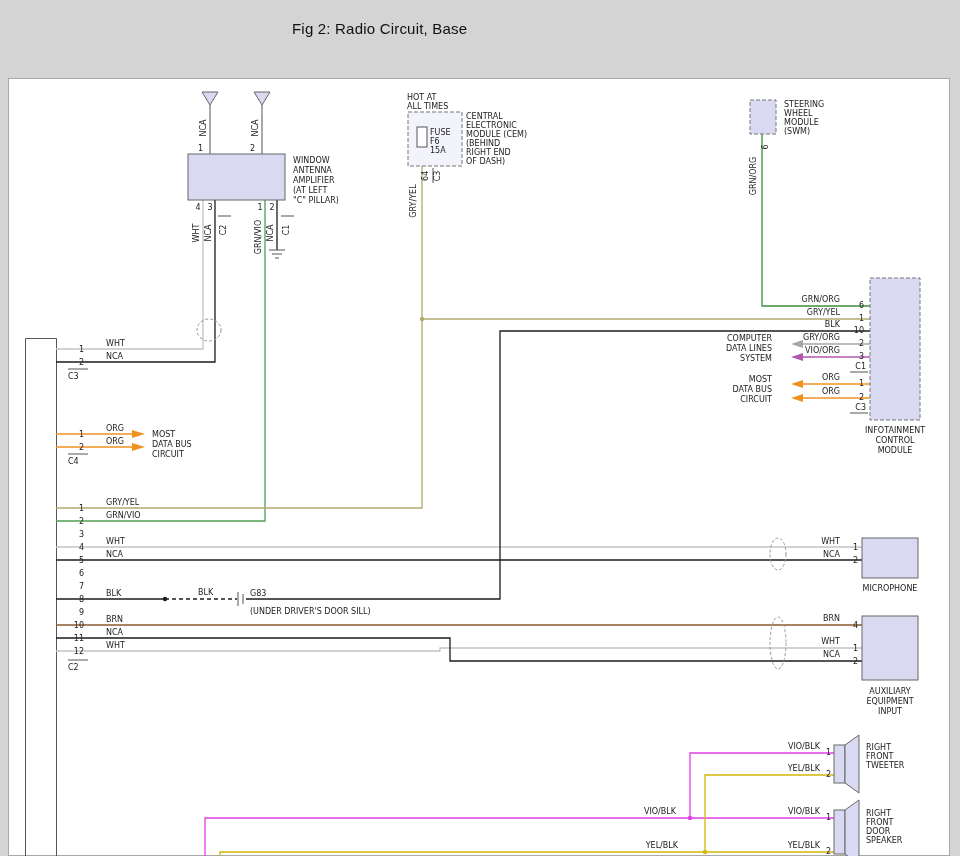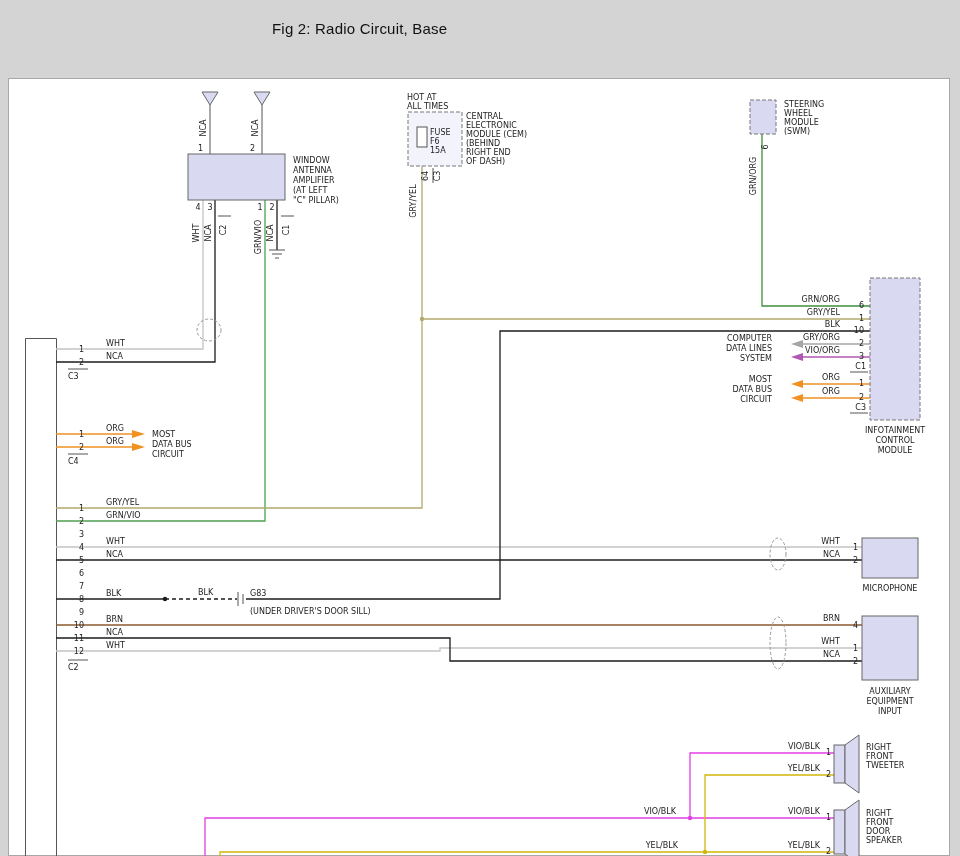--- a/index.html
+++ b/index.html
@@ -1,18 +1,18 @@
 <!DOCTYPE html>
 <html><head>
 <meta charset="utf-8">
 <style>
   html,body{margin:0;padding:0}
   body{width:960px;height:856px;overflow:hidden;position:relative;
        background:#d4d4d4;font-family:"Liberation Sans",sans-serif}
-  .title{position:absolute;left:272px;top:20px;font-size:15px;color:#111;letter-spacing:.2px}
+  .title{position:absolute;left:292px;top:20px;font-size:15px;color:#111;letter-spacing:.2px}
   svg{position:absolute;left:0;top:0}
   .panel{fill:#ffffff;stroke:#a8a8a8;stroke-width:1}
   .t{font:8px "DejaVu Sans",sans-serif;fill:#222}
   .e{text-anchor:end}
   .mi{text-anchor:middle}
   .st{stroke:#555;stroke-width:1;fill:none}
   .box{fill:#d9daf2;stroke:#666;stroke-width:1}
   .dbox{fill:#d9daf2;stroke:#777;stroke-width:1;stroke-dasharray:4 2}
   .cembox{fill:#f3f4fb;stroke:#777;stroke-width:1;stroke-dasharray:4 2}
   .w{fill:none;stroke-width:1.3}

